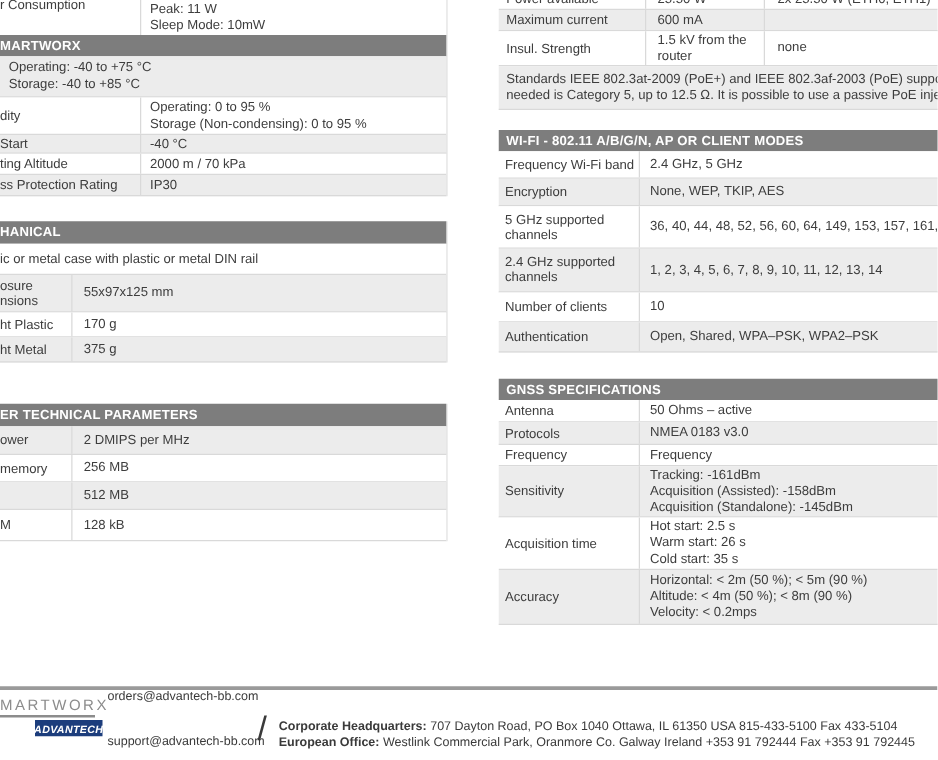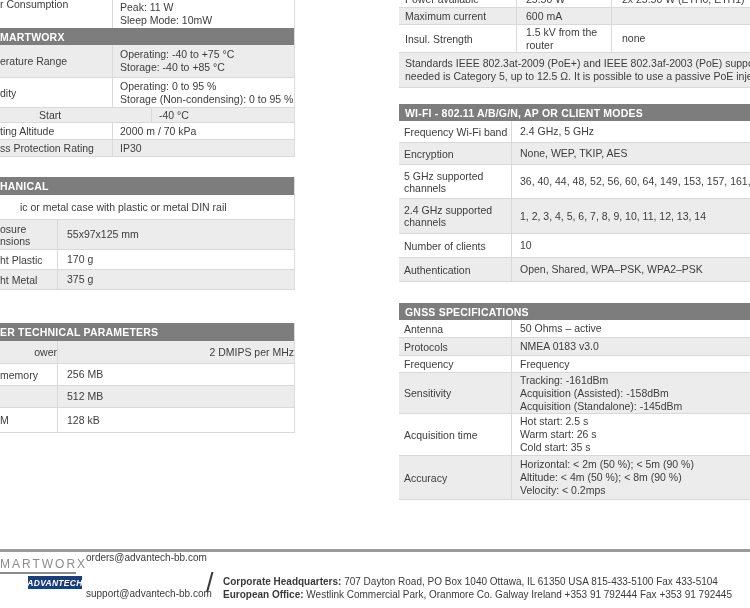--- a/index.html
+++ b/index.html
@@ -1,33 +1,33 @@
 <!DOCTYPE html>
 <html><head>
 <meta charset="utf-8">
 <style>
   html,body{margin:0;padding:0;}
   body{font-family:"Liberation Sans", sans-serif;}
   #page{position:relative;width:750px;height:608px;overflow:hidden;background:#ffffff;color:#3d3d3d;}
-  .tbl{position:absolute;left:0;width:295px;border-right:1px solid #dcdcdc;box-sizing:border-box;}
+  .tbl{position:absolute;left:0;width:358px;border-right:1px solid #dcdcdc;box-sizing:border-box;}
   .tbl-r{position:absolute;left:399px;width:380px;box-sizing:border-box;}
   .hd{background:#7d7d7d;color:#ffffff;font-weight:bold;font-size:10.5px;display:flex;align-items:center;letter-spacing:.2px;white-space:nowrap;}
   .hd.rpad{padding-left:6px;}
   .row{display:flex;border-bottom:1px solid #d9d9d9;box-sizing:border-box;background:#fff;}
   .row.alt{background:#ececec;}
   .lc{display:flex;flex-direction:column;justify-content:center;border-right:1px solid #d9d9d9;box-sizing:border-box;flex:none;font-size:10.5px;}
   .lc.w113{width:113px;}
   .lc.w58{width:58px;}
   .lc.w118{width:118px;padding-left:6px;}
   .lc.rp{padding-left:5px;}
   .vc{display:flex;flex-direction:column;justify-content:center;padding-left:7px;flex:1;min-width:0;font-size:10.5px;}
   .vc.rp{padding-left:8px;}
   .ln{line-height:13px;white-space:nowrap;}
   .lbl-ln{line-height:12px;white-space:nowrap;}
-  .full-cell{display:flex;align-items:center;font-size:10.5px;flex:1;white-space:nowrap;padding-left:20px;}
+  .full-cell{display:flex;align-items:center;font-size:10.5px;flex:1;white-space:nowrap;}
   .c1{width:95px;flex:none;border-right:1px solid #d9d9d9;box-sizing:border-box;display:flex;flex-direction:column;justify-content:center;padding-left:9px;font-size:10.5px;}
   .c2{flex:1;min-width:0;display:flex;flex-direction:column;justify-content:center;padding-left:10px;font-size:10.5px;}
   .note{display:flex;flex-direction:column;justify-content:center;padding-left:6px;font-size:10.5px;}
   .clip8{height:8px;overflow:hidden;}
   .inner18{height:18px;margin-top:-10px;display:flex;}
   .ftxt{position:absolute;font-size:10px;color:#3a3a3a;white-space:nowrap;}
 </style>
 </head>
 <body>
 
@@ -41,38 +41,35 @@
       <div class="vc">
         <div class="ln">Peak: 11 W</div>
         <div class="ln">Sleep Mode: 10mW</div>
       </div>
     </div>
   </div>
 
   <div class="tbl" style="top:28px;">
     <div class="hd" style="height:17px;">MARTWORX</div>
     <div class="row alt" style="height:33px;">
-      <div class="lc w113">
-          <div class="lbl-ln">erature Range</div>
-        </div>
       <div class="vc">
         <div class="ln">Operating: -40 to +75 °C</div>
         <div class="ln">Storage:  -40 to +85 °C</div>
       </div>
     </div>
     <div class="row" style="height:30px;">
       <div class="lc w113">
           <div class="lbl-ln">dity</div>
         </div>
       <div class="vc">
         <div class="ln">Operating: 0 to 95 %</div>
         <div class="ln">Storage (Non-condensing):  0 to 95 %</div>
       </div>
     </div>
-    <div class="row alt" style="height:15px;padding-left:39px;">
+    <div class="row alt" style="height:15px;">
       <div class="lc w113">
           <div class="lbl-ln">Start</div>
         </div>
       <div class="vc">
           <div class="ln">-40 °C</div>
         </div>
     </div>
     <div class="row" style="height:17px;">
       <div class="lc w113">
           <div class="lbl-ln">ting Altitude</div>
@@ -118,21 +115,21 @@
           <div class="lbl-ln">ht Metal</div>
         </div>
       <div class="vc" style="padding-left:9px;">
           <div class="ln">375 g</div>
         </div>
     </div>
   </div>
 
   <div class="tbl" style="top:323px;">
     <div class="hd" style="height:18px;">ER TECHNICAL PARAMETERS</div>
-    <div class="row alt" style="height:23px;text-align:right;">
+    <div class="row alt" style="height:23px;">
       <div class="lc w58">
           <div class="lbl-ln">ower</div>
         </div>
       <div class="vc" style="padding-left:9px;">
           <div class="ln">2 DMIPS per MHz</div>
         </div>
     </div>
     <div class="row" style="height:22px;">
       <div class="lc w58">
           <div class="lbl-ln">memory</div>

